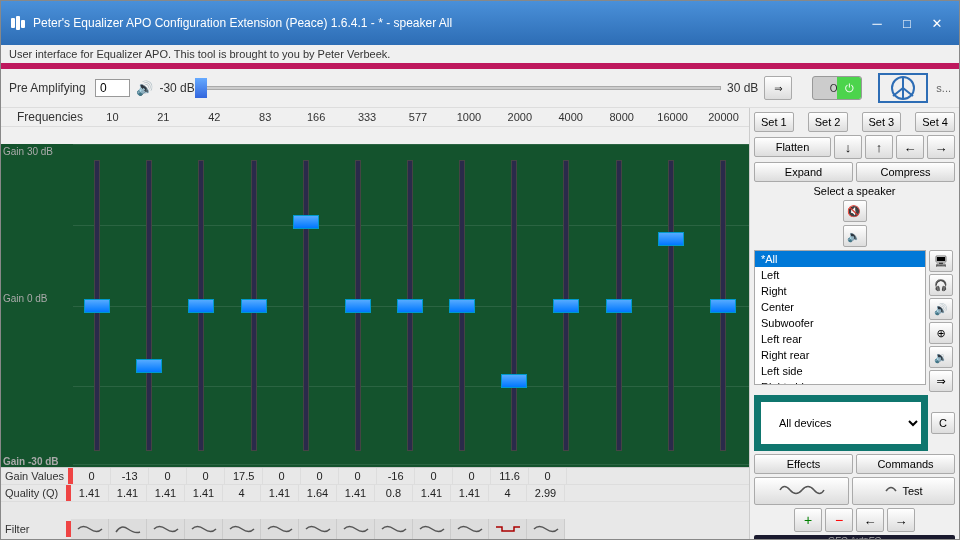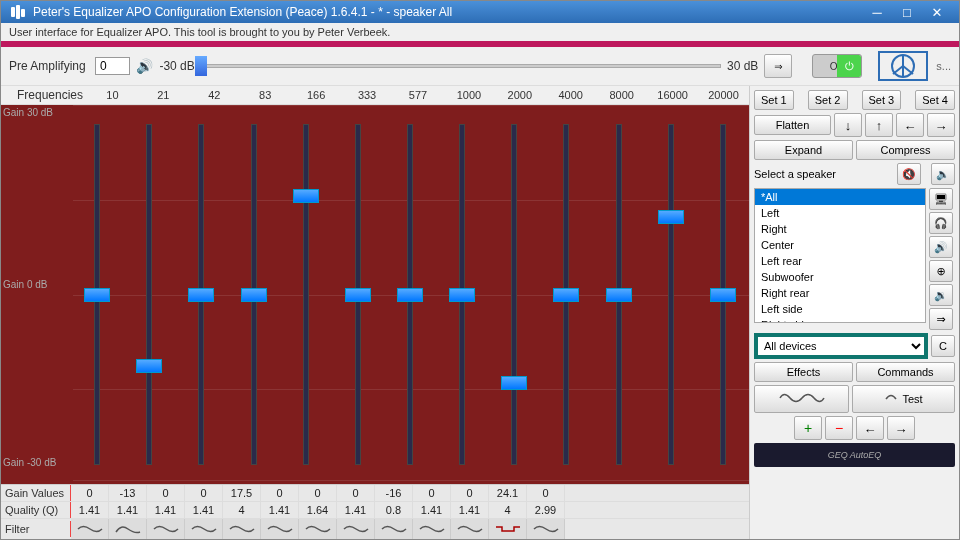--- a/index.html
+++ b/index.html
@@ -15,21 +15,21 @@
       width: 960px;
       height: 540px;
       background: #f0f0f0;
       border: 1px solid #888;
       display: flex;
       flex-direction: column;
     }
     .title-bar {
       background: linear-gradient(to bottom, #4a90d9, #2d6db5);
       color: white;
-      height: 22px;
+      height: 44px;
       display: flex;
       align-items: center;
       padding: 0 8px;
       flex-shrink: 0;
     }
     .title-bar-icon {
       width: 18px;
       height: 18px;
       margin-right: 6px;
       display: flex;
@@ -164,23 +164,24 @@
     }
     .freq-label { font-size: 12px; color: #333; min-width: 70px; margin-left: 8px; }
     .freq-values {
       display: flex;
       flex: 1;
       justify-content: space-around;
     }
     .freq-val { font-size: 11px; color: #333; text-align: center; min-width: 38px; }
     .eq-canvas {
       flex: 1;
-      background: #7f1d1d;
+      background: #14532d;
       position: relative;
       overflow: hidden;
+      margin-top: 17px;
     }
     .eq-band {
       flex: 1;
       position: relative;
       display: flex;
       justify-content: center;
     }
     .v-slider-track {
       width: 6px;
       background: #2a2a4a;
@@ -204,21 +205,21 @@
     .bottom-row {
       display: flex;
       align-items: center;
       border-bottom: 1px solid #ddd;
     }
     .bottom-row-label {
       font-size: 11px;
       color: #333;
       min-width: 70px;
       padding: 2px 4px;
-      border-right: 1px solid #ef4444;
+      border-right: 5px solid #ef4444;
     }
     .bottom-row-values {
       display: flex;
       flex: 1;
     }
     .bottom-cell {
       font-size: 11px;
       color: #222;
       text-align: center;
       min-width: 38px;
@@ -282,23 +283,23 @@
       background: #0078d7;
       color: white;
     }
     .device-row {
       display: flex;
       gap: 3px;
       align-items: center;
     }
     .device-select {
       flex: 1;
-      padding: 2px;
+      padding: 14px;
       font-size: 11px;
-      border: 4px solid #0f766e;
+      border: 7px solid #0f766e;
       background: white;
     }
     .c-btn {
       width: 24px;
       height: 22px;
       background: linear-gradient(to bottom, #fff, #ddd);
       border: 1px solid #aaa;
       font-size: 11px;
       cursor: pointer;
       border-radius: 2px;
@@ -415,21 +416,21 @@
       <div class="eq-canvas">
 
         <div class="grid-line-h" style="top: 0%;"></div>
         <div class="grid-line-h" style="top: 25%;"></div>
         <div class="grid-line-h" style="top: 50%;"></div>
         <div class="grid-line-h" style="top: 75%;"></div>
         <div class="grid-line-h" style="top: 99%;"></div>
 
         <span class="gain-label-overlay" style="top: 2px;">Gain 30 dB</span>
         <span class="gain-label-overlay" style="top: 46%;">Gain 0 dB</span>
-        <span class="gain-label-overlay" style="bottom: 16px;">Gain -30 dB</span>
+        <span class="gain-label-overlay" style="bottom: 0; font-weight: bold;">Gain -30 dB</span>
 
         <div style="position:absolute; top:0; left:70px; right:0; bottom:0; display:flex;">
 
           <div class="eq-band">
             <div class="v-slider-track">
               <div class="v-slider-thumb" style="top:calc(50% - 7px);"></div>
             </div>
           </div>
 
           <div class="eq-band">
@@ -515,21 +516,21 @@
             <span class="bottom-cell">-13</span>
             <span class="bottom-cell">0</span>
             <span class="bottom-cell">0</span>
             <span class="bottom-cell">17.5</span>
             <span class="bottom-cell">0</span>
             <span class="bottom-cell">0</span>
             <span class="bottom-cell">0</span>
             <span class="bottom-cell">-16</span>
             <span class="bottom-cell">0</span>
             <span class="bottom-cell">0</span>
-            <span class="bottom-cell">24.1</span>
+            <span class="bottom-cell">11.6</span>
             <span class="bottom-cell">0</span>
           </div>
         </div>
 
         <div class="bottom-row">
           <span class="bottom-row-label">Quality (Q)</span>
           <div class="bottom-row-values">
             <span class="bottom-cell">1.41</span>
             <span class="bottom-cell">1.41</span>
             <span class="bottom-cell">1.41</span>
@@ -539,21 +540,21 @@
             <span class="bottom-cell">1.64</span>
             <span class="bottom-cell">1.41</span>
             <span class="bottom-cell">0.8</span>
             <span class="bottom-cell">1.41</span>
             <span class="bottom-cell">1.41</span>
             <span class="bottom-cell">4</span>
             <span class="bottom-cell">2.99</span>
           </div>
         </div>
 
-        <div class="bottom-row" style="border-bottom:none;">
+        <div class="bottom-row" style="border-bottom:none;margin-top:17px;">
           <span class="bottom-row-label">Filter</span>
           <div class="bottom-row-values">
 
             <div class="filter-cell">
               <svg width="28" height="14" viewBox="0 0 28 14">
                   <path d="M2,7 Q7,2 14,7 Q21,12 26,7" fill="none" stroke="#555" stroke-width="1.5"></path>
                 </svg>
             </div>
             <div class="filter-cell">
               <svg width="28" height="14" viewBox="0 0 28 14">
@@ -635,34 +636,34 @@
         <button class="icon-btn">↑</button>
         <button class="icon-btn">←</button>
         <button class="icon-btn">→</button>
       </div>
 
       <div style="display:flex; gap:3px;">
         <button class="btn" style="flex:1;">Expand</button>
         <button class="btn" style="flex:1;">Compress</button>
       </div>
 
-      <div style="display:flex; align-items:center; gap:10px;">
+      <div style="display:flex; align-items:center; gap:3px;flex-direction:column;">
         <span style="font-size:11px; flex:1;">Select a speaker</span>
         <button class="sml-icon">🔇</button>
         <button class="sml-icon">🔈</button>
       </div>
 
       <div style="display:flex; gap:3px;">
         <div class="speaker-list" style="flex:1; border:1px solid #aaa;">
           <div class="speaker-item selected">*All</div>
           <div class="speaker-item">Left</div>
           <div class="speaker-item">Right</div>
           <div class="speaker-item">Center</div>
+          <div class="speaker-item">Subwoofer</div>
           <div class="speaker-item">Left rear</div>
-          <div class="speaker-item">Subwoofer</div>
           <div class="speaker-item">Right rear</div>
           <div class="speaker-item">Left side</div>
           <div class="speaker-item">Right side</div>
         </div>
         <div style="display:flex; flex-direction:column; gap:2px; width:26px;">
           <button class="sml-icon">🖥</button>
           <button class="sml-icon">🎧</button>
           <button class="sml-icon">🔊</button>
           <button class="sml-icon">⊕</button>
           <button class="sml-icon">🔉</button>

